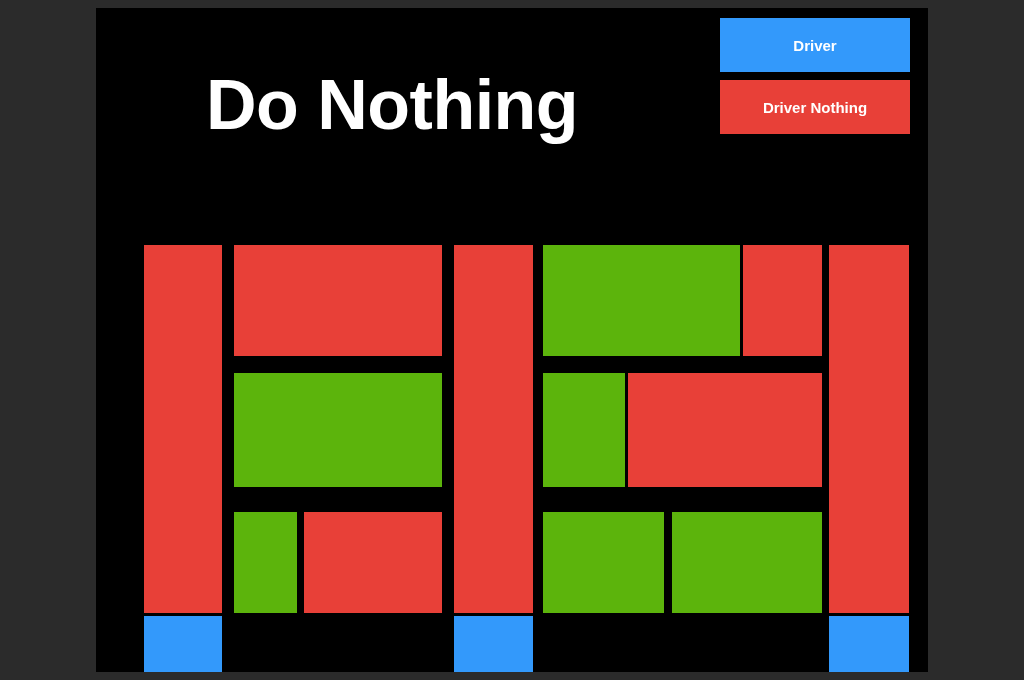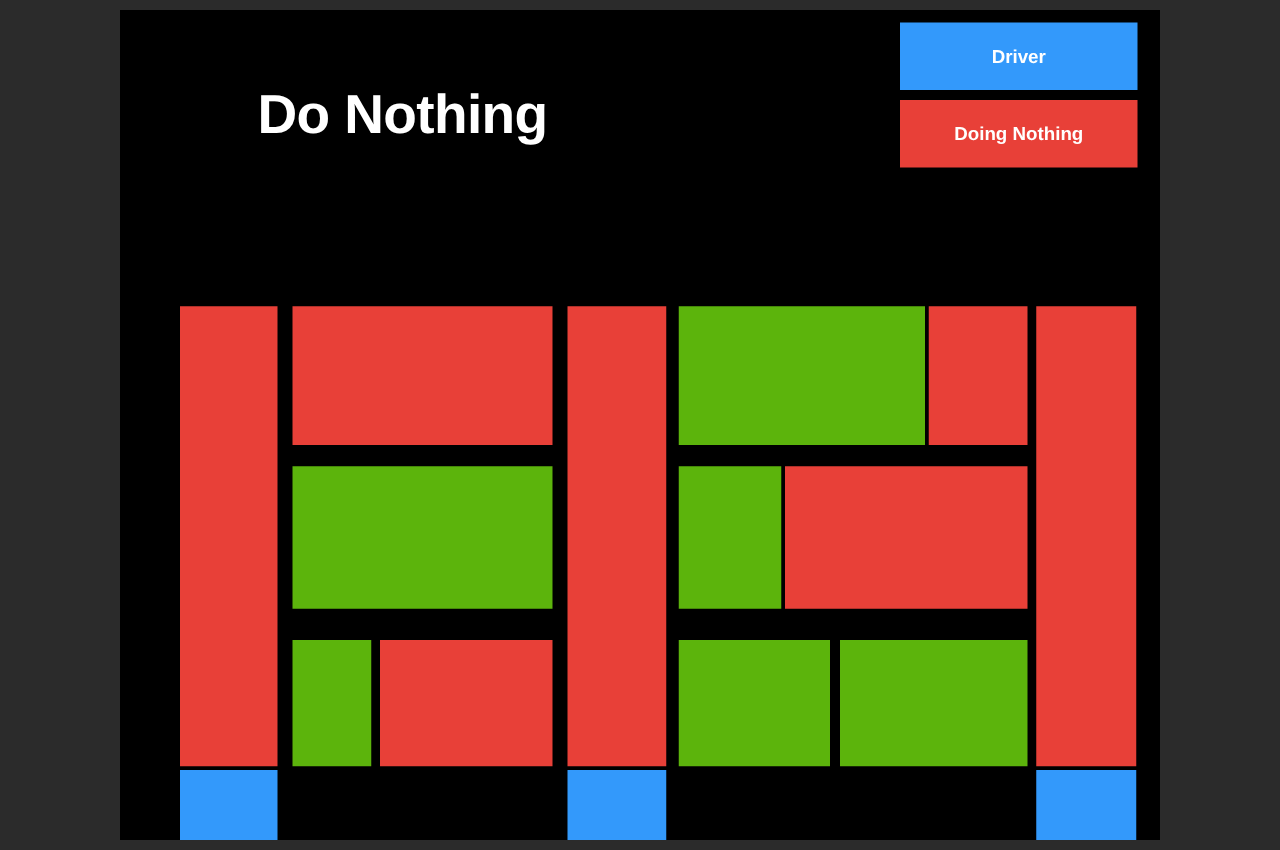--- a/index.html
+++ b/index.html
@@ -18,21 +18,21 @@
     position: absolute;
     left: 96px; top: 8px;
     width: 832px; height: 664px;
     background: #000000;
     overflow: hidden;
   }
   #title {
     position: absolute;
     left: 110px; top: 62px;
     color: #ffffff;
-    font-size: 44px;
+    font-size: 70px;
     font-weight: 700;
     letter-spacing: -0.5px;
     line-height: 1;
     white-space: nowrap;
   }
   #legend {
     position: absolute;
     left: 624px; top: 10px;
     width: 190px;
   }
@@ -63,21 +63,21 @@
 <div id="stage">
   <div id="panel">
 
     <div id="title">Do Nothing</div>
 
     <div id="legend">
         <div class="legend-row" style="background: rgb(51, 153, 251);">
           <span>Driver</span>
         </div>
         <div class="legend-row" style="background: rgb(232, 64, 56);">
-          <span>Doing Nothing</span>
+          <span>Driver Nothing</span>
         </div>
       </div>
 
     <div id="chart">
         <div class="bar" title="Doing Nothing" style="left: 48px; top: 237px; width: 78px; height: 368px; background: rgb(232, 64, 56);"></div>
         <div class="bar" title="Driver" style="left: 48px; top: 608px; width: 78px; height: 56px; background: rgb(51, 153, 251);"></div>
         <div class="bar" title="Doing Nothing" style="left: 138px; top: 237px; width: 208px; height: 111px; background: rgb(232, 64, 56);"></div>
         <div class="bar" title="Executor" style="left: 138px; top: 365px; width: 208px; height: 114px; background: rgb(92, 180, 12);"></div>
         <div class="bar" title="Executor" style="left: 138px; top: 504px; width: 63px; height: 101px; background: rgb(92, 180, 12);"></div>
         <div class="bar" title="Doing Nothing" style="left: 208px; top: 504px; width: 138px; height: 101px; background: rgb(232, 64, 56);"></div>

